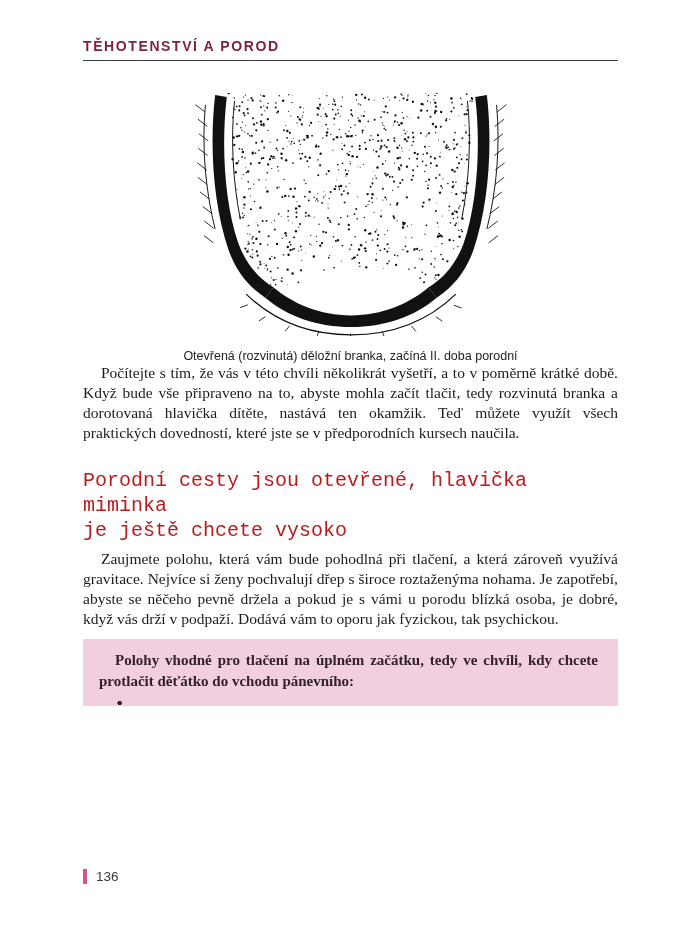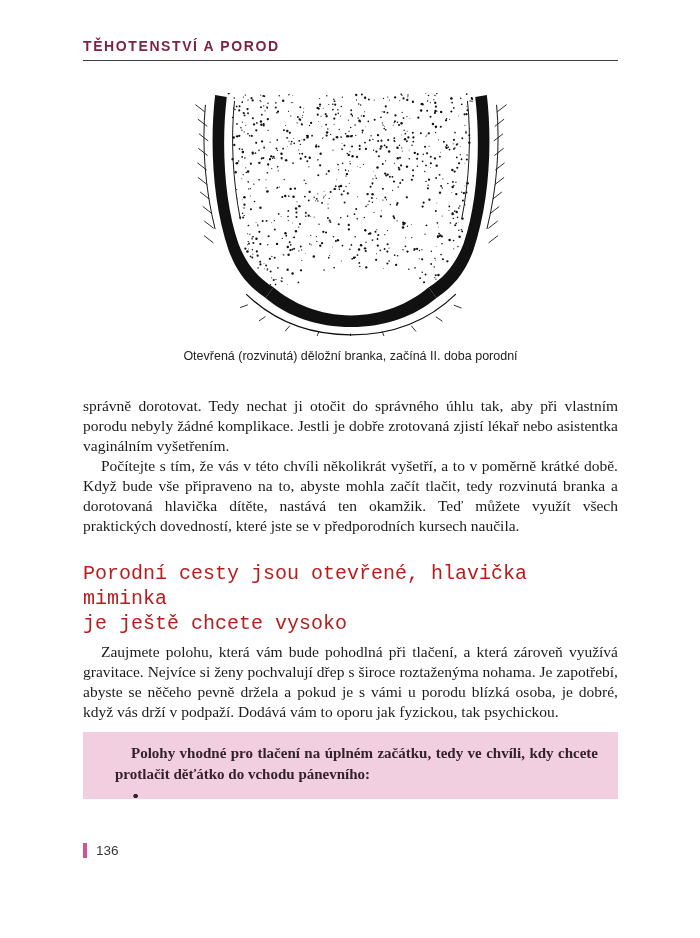--- a/index.html
+++ b/index.html
@@ -69,21 +69,21 @@
     font-family: Liberation Mono, monospace;
     font-size: 20px;
     line-height: 25px;
     color: #b91c1c;
     font-weight: 400;
   }
   
   .pink-box {
     margin-top: 10px;
     background: #f2cfe0;
-    padding: 11px 20px 13px 32px;
+    padding: 11px 20px 13px 16px;
     font-size: 15px;
     line-height: 20.5px;
     font-weight: 700;
     color: #33222b;
   }
   .pink-box .box-intro {
     margin: 0;
     text-indent: 16px;
     text-align: justify;
   }
@@ -99,21 +99,21 @@
   }
   .pink-box li .bullet {
     position: absolute;
     left: 18px;
     top: 0;
   }
   
   .footer {
     position: absolute;
     left: 83px;
-    top: 843px;
+    top: 869px;
     display: flex;
     align-items: center;
     gap: 9px;
   }
   .footer .page-bar {
     width: 4px;
     height: 15px;
     background: #d1548e;
   }
   .footer .page-number {
@@ -1002,21 +1002,20 @@
         <path d="M 62,207 C 94,238 130,249 170,249 C 210,249 246,238 278,207" fill="none" stroke="#111" stroke-width="1.3"></path>
 
         <path d="M 50,8 C 46,45 48,90 56,130" fill="none" stroke="#111" stroke-width="1"></path>
         <path d="M 20,12 C 16,55 20,100 30,140" fill="none" stroke="#111" stroke-width="1"></path>
         <path d="M 290,8 C 294,45 292,90 284,130" fill="none" stroke="#111" stroke-width="1"></path>
         <path d="M 320,12 C 324,55 320,100 310,140" fill="none" stroke="#111" stroke-width="1"></path>
       </svg>
       <div class="figure-caption">Otevřená (rozvinutá) děložní branka, začíná II. doba porodní</div>
     </div>
 
-    <p class="para first">správně dorotovat. Tedy nechat ji otočit do správného úhlu tak, aby při vlastním porodu nebyly žádné komplikace. Jestli je dobře zrotovaná zjistí lékař nebo asistentka vaginálním vyšetřením.</p>
     <p class="para indent p2">Počítejte s tím, že vás v této chvíli několikrát vyšetří, a to v poměrně krátké době. Když bude vše připraveno na to, abyste mohla začít tlačit, tedy rozvinutá branka a dorotovaná hlavička dítěte, nastává ten okamžik. Teď můžete využít všech praktických dovedností, které jste se v předporodních kursech naučila.</p>
 
     <div class="section-heading">
       <div>Porodní cesty jsou otevřené, hlavička miminka</div>
       <div>je ještě chcete vysoko</div>
     </div>
 
     <p class="para indent p3">Zaujmete polohu, která vám bude pohodlná při tlačení, a která zároveň využívá gravitace. Nejvíce si ženy pochvalují dřep s široce roztaženýma nohama. Je zapotřebí, abyste se něčeho pevně držela a pokud je s vámi u porodu blízká osoba, je dobré, když vás drží v podpaží. Dodává vám to oporu jak fyzickou, tak psychickou.</p>
 
     <div class="pink-box">

